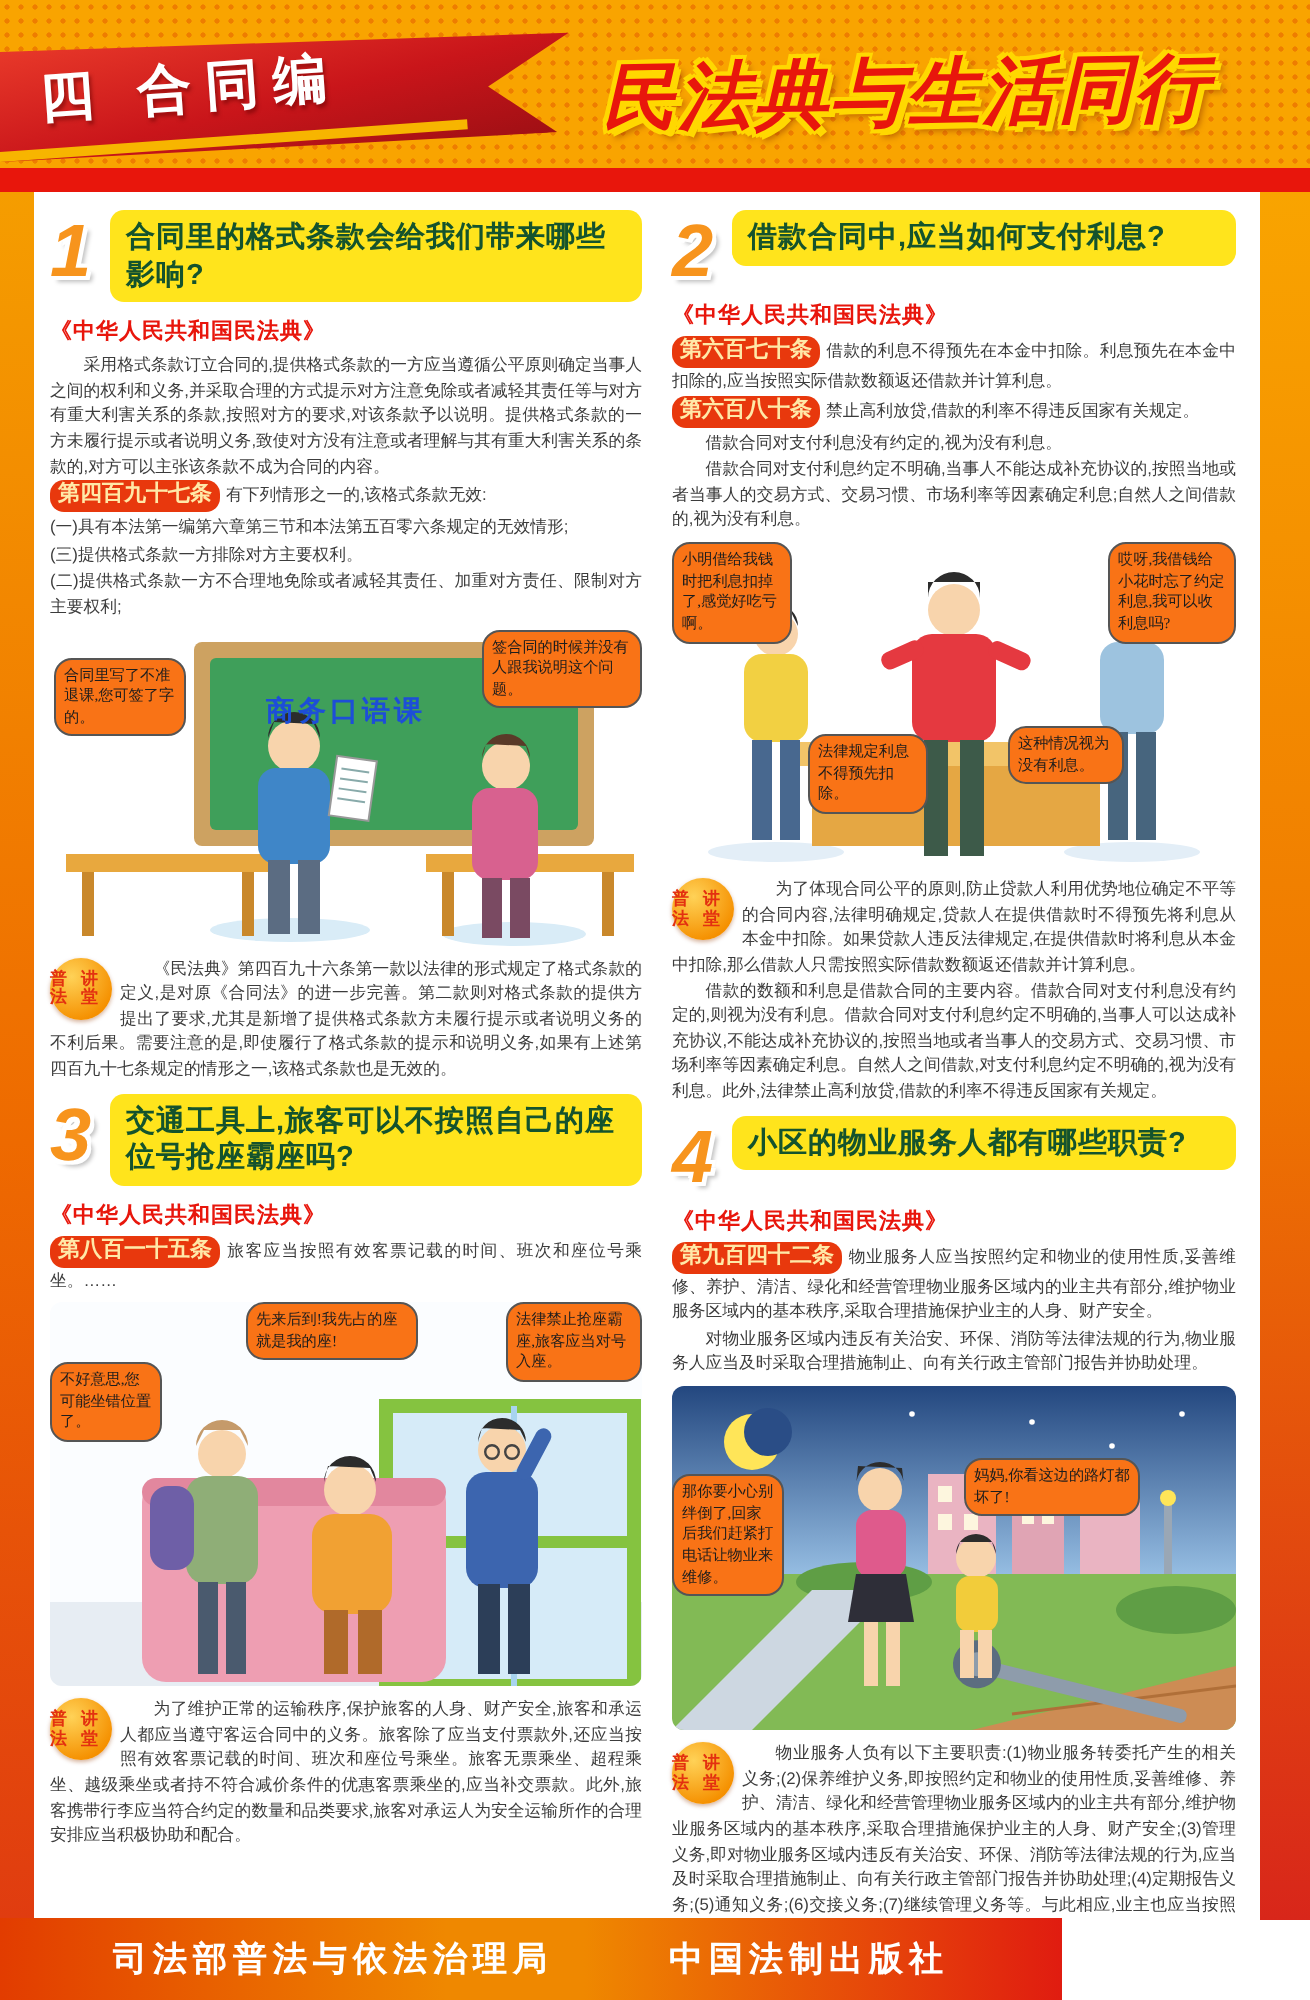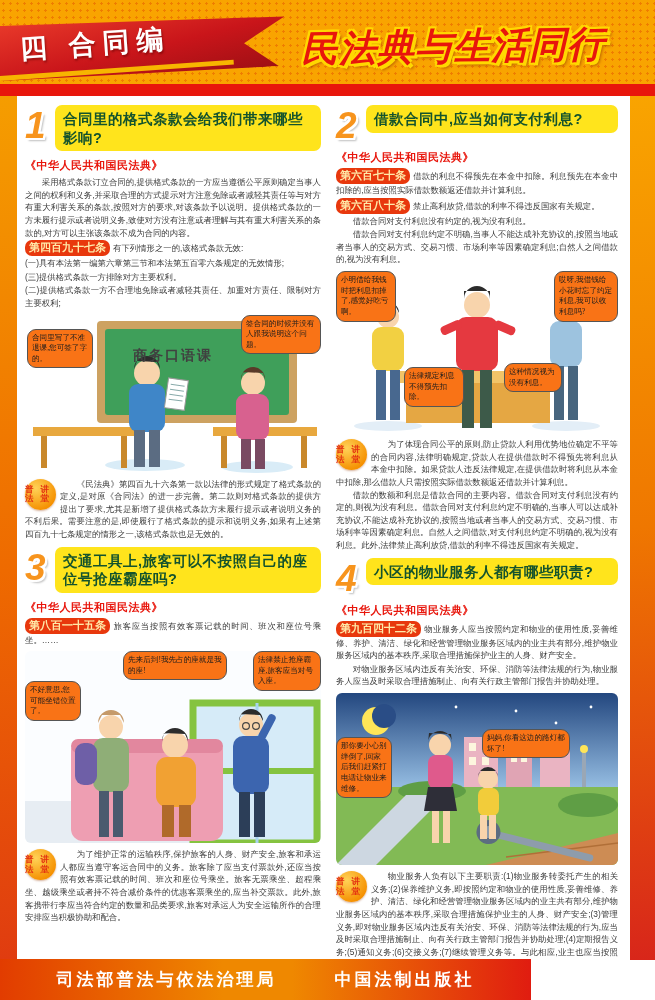--- a/index.html
+++ b/index.html
@@ -60,21 +60,21 @@
   .para.ind { text-indent:2em; }
   .badge { display:inline-block; background:#e8380d; color:#ffe9a8; font-weight:bold;
     border-radius:7px; padding:0 4px; font-size:11px; line-height:1.45; margin-right:3px; }
 
   
   .cartoon { position:relative; margin:4px 0 4px 0; border-radius:6px; overflow:hidden; flex:0 0 auto; }
   .cartoon svg { display:block; }
   .bubble { position:absolute; background:#f97316; border:1px solid #555; border-radius:9px;
     padding:3px 4px; font-family:"Liberation Serif", serif; font-size:7.6px; line-height:1.4;
     color:#1d1d1d; text-align:left; }
-  .board-label { position:absolute; color:#404040; font-weight:bold; font-size:14px; letter-spacing:2px; }
+  .board-label { position:absolute; color:#1d4ed8; font-weight:bold; font-size:14px; letter-spacing:2px; }
 
   
   .pufa { margin:1px 0 6px 0; }
   .pufa-badge { float:left; width:31px; height:31px; border-radius:50%;
     background:radial-gradient(circle at 35% 30%, #ffd257, #f59000 75%);
     display:flex; flex-direction:row; align-items:center; justify-content:center;
     margin:1px 4px 1px 0; box-shadow:0 1px 2px rgba(150,60,0,.4); }
   .pufa-badge span { color:#e33010; font-size:8.5px; font-weight:bold; line-height:1.1; }
   .pufa p { font-size:8.4px; line-height:1.5; color:#3c3c3c; text-align:justify; text-indent:2em; }
   .spacer { flex:1 1 auto; }
@@ -191,21 +191,21 @@
           <circle cx="226" cy="74" r="12" fill="#f8d4ac"></circle>
           <path d="M214 70 a12 12 0 0 1 24 0 l-3 -6 -19 -1 z" fill="#2c2c2c"></path>
           <circle cx="221" cy="75" r="3.4" fill="none" stroke="#444" stroke-width="1.2"></circle>
           <circle cx="231" cy="75" r="3.4" fill="none" stroke="#444" stroke-width="1.2"></circle>
           <rect x="208" y="85" width="36" height="58" rx="10" fill="#3c65af"></rect>
           <rect x="238" y="62" width="8" height="28" rx="4" fill="#3c65af" transform="rotate(28 242 76)"></rect>
           <rect x="214" y="141" width="11" height="45" fill="#2c3e58"></rect>
           <rect x="229" y="141" width="11" height="45" fill="#2c3e58"></rect>
         </svg>
         <div class="bubble" style="left:0; top:30px; width:56px;">不好意思,您可能坐错位置了。</div>
-        <div class="bubble" style="left:98px; top:0; width:104px;">先来后到!我先占的座就是我的座!</div>
+        <div class="bubble" style="left:98px; top:0; width:86px;">先来后到!我先占的座就是我的座!</div>
         <div class="bubble" style="right:0; top:0; width:68px;">法律禁止抢座霸座,旅客应当对号入座。</div>
       </div>
 
       <div class="pufa">
         <div class="pufa-badge">
           <span>普法</span>
           <span>讲堂</span>
         </div>
         <p>为了维护正常的运输秩序,保护旅客的人身、财产安全,旅客和承运人都应当遵守客运合同中的义务。旅客除了应当支付票款外,还应当按照有效客票记载的时间、班次和座位号乘坐。旅客无票乘坐、超程乘坐、越级乘坐或者持不符合减价条件的优惠客票乘坐的,应当补交票款。此外,旅客携带行李应当符合约定的数量和品类要求,旅客对承运人为安全运输所作的合理安排应当积极协助和配合。</p>
       </div>

